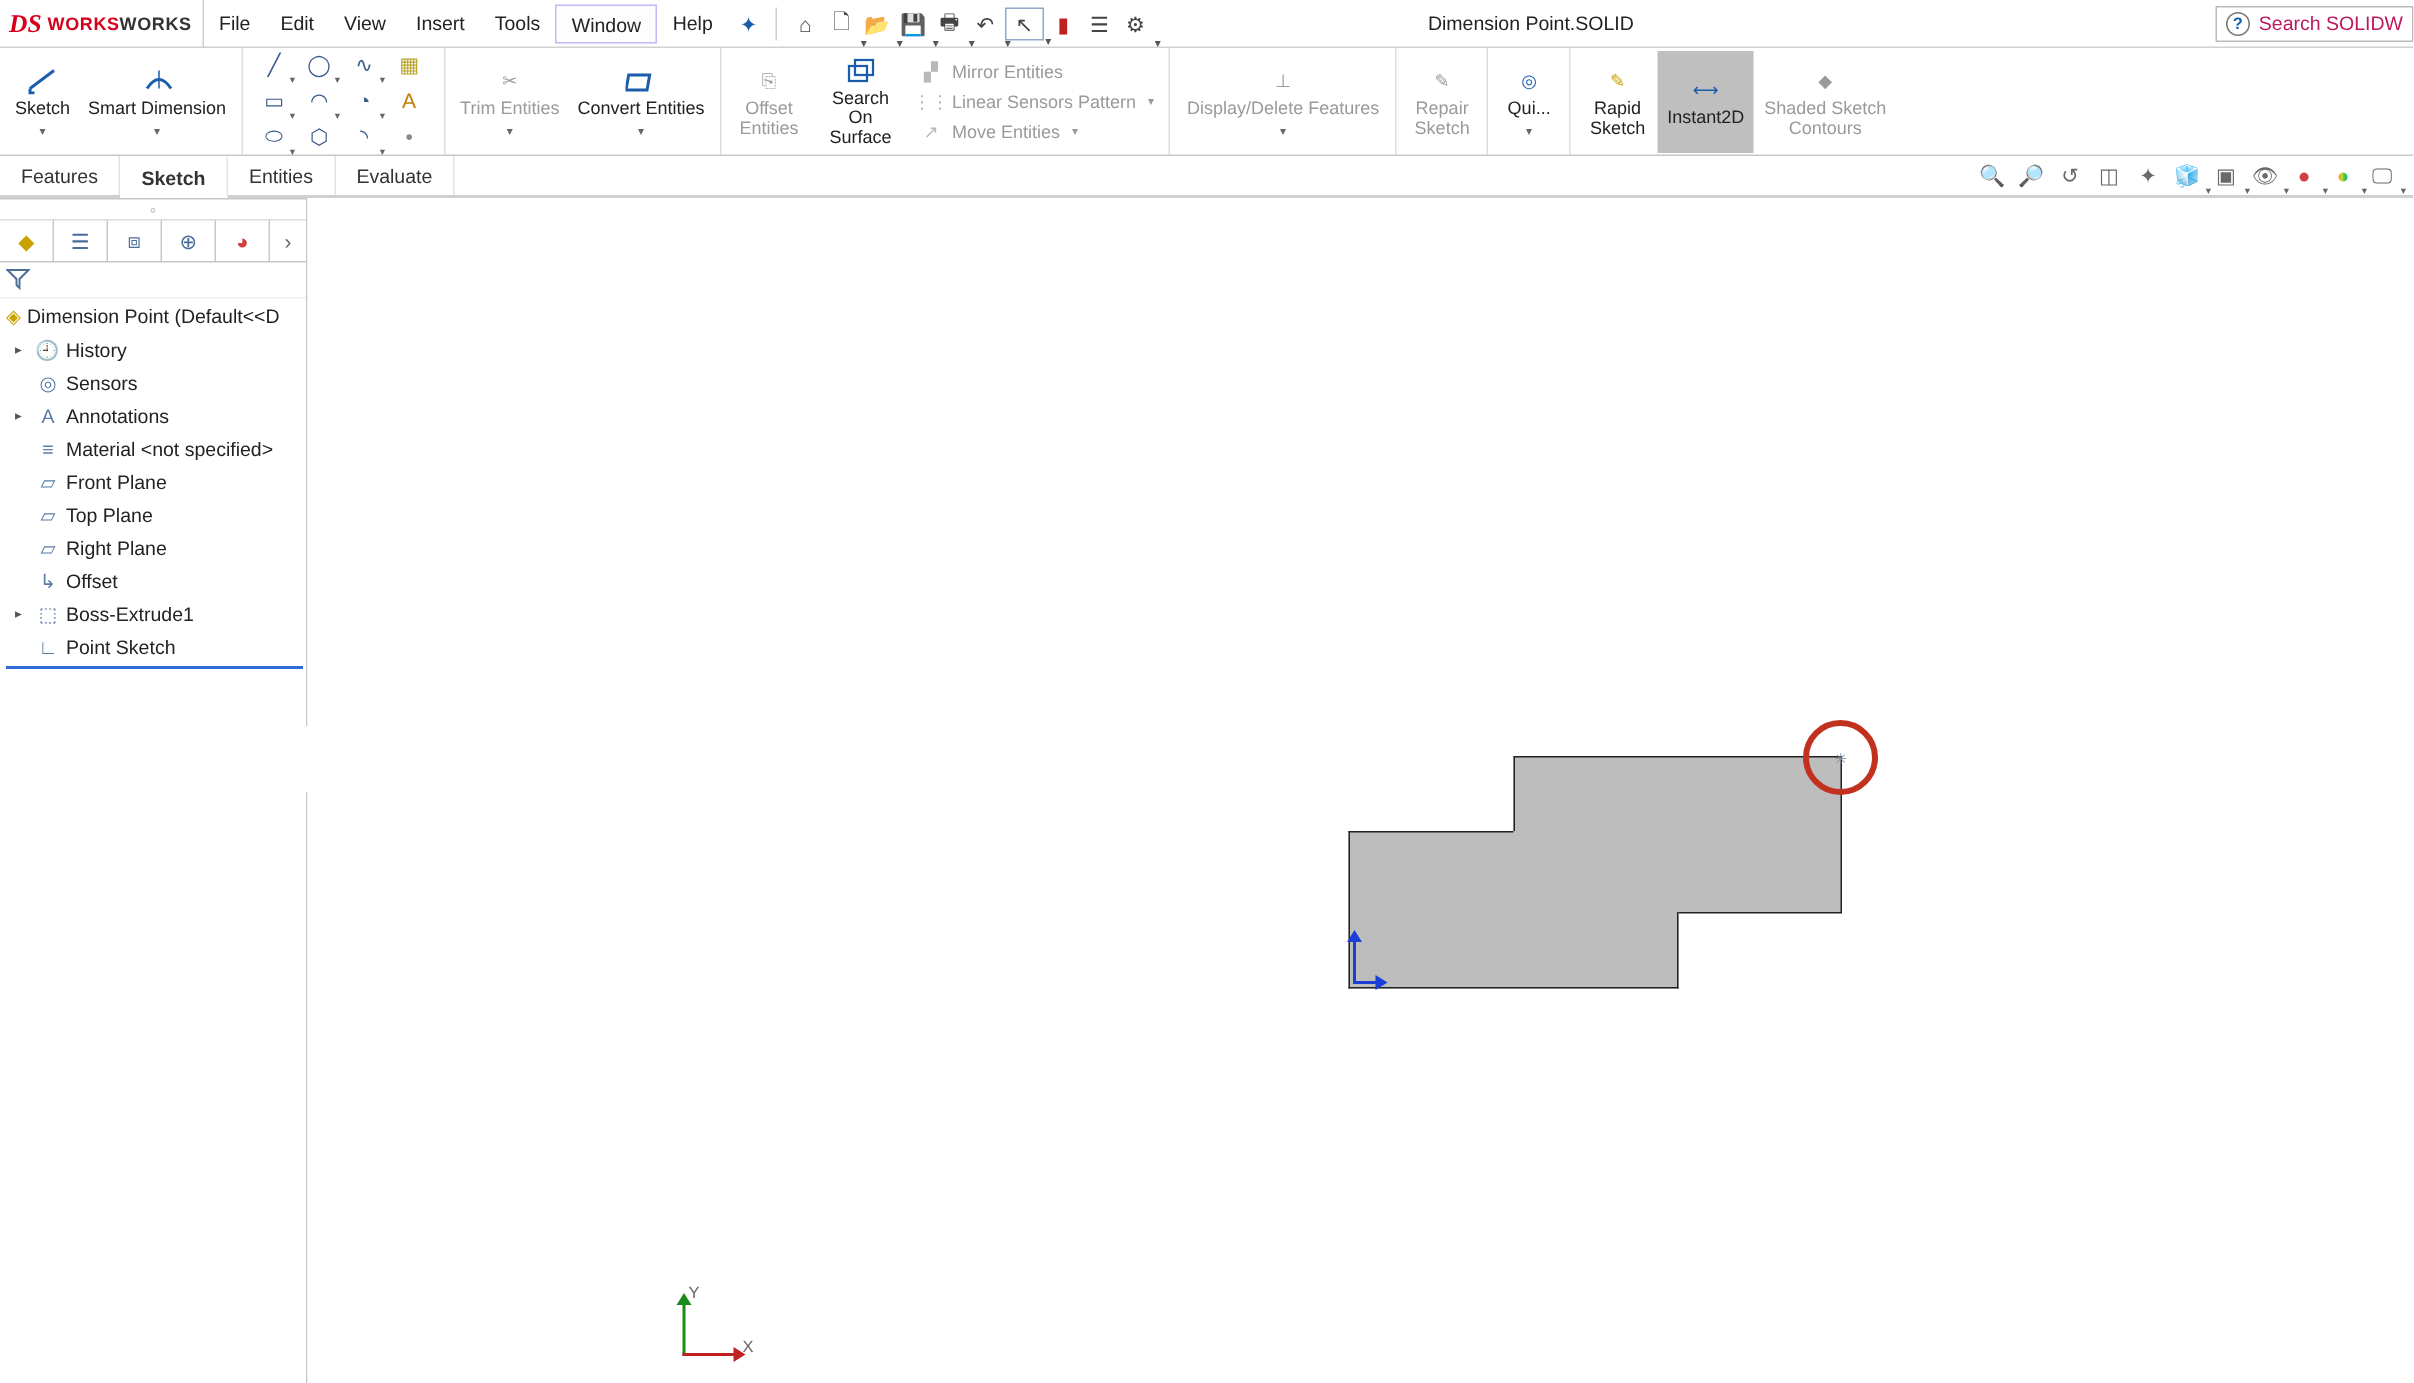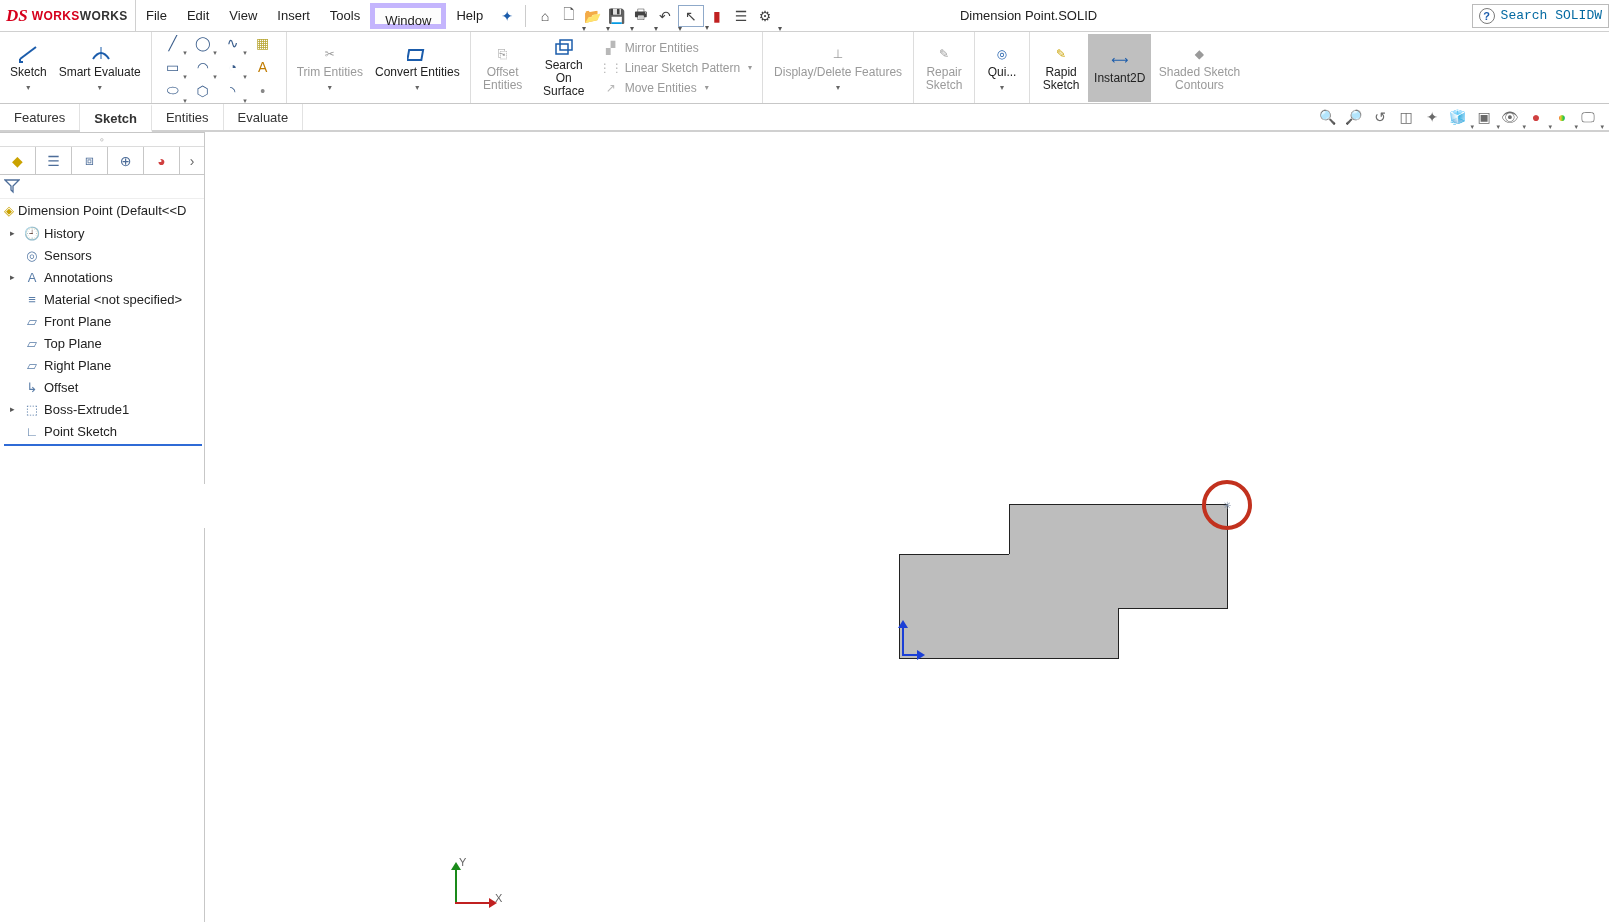--- a/index.html
+++ b/index.html
@@ -7,31 +7,31 @@
 
   
   .topbar { height: 32px; display: flex; align-items: center; border-bottom: 1px solid #d0d0d0; background: #fff; }
   .logo { display: flex; align-items: center; width: 136px; height: 32px; padding: 0 6px; border-right: 1px solid #d0d0d0; }
   .logo .ds { font-family: Georgia, serif; font-style: italic; font-weight: bold; font-size: 17px; color: #d6001c; margin-right: 4px; }
   .logo .sw { font-weight: bold; font-size: 12px; letter-spacing: 0.4px; }
   .logo .sw .red { color: #d6001c; }
   .logo .sw .dark { color: #333; }
   .menubar { display: flex; align-items: center; height: 100%; }
   .menuitem { padding: 0 10px; height: 26px; line-height: 26px; font-size: 13px; color: #222; cursor: default; }
-  .menuitem.boxed { border: 5px solid #c4b5fd; background: #fdfdfd; padding: 0 10px; }
+  .menuitem.boxed { border: 1px solid #c4b5fd; background: #fdfdfd; padding: 0 10px; }
   .pin { color: #1b5cab; font-size: 14px; padding: 0 8px; }
   .vsep { width: 1px; height: 22px; background: #ccc; margin: 0 4px; }
   .ticonrow { display: flex; align-items: center; gap: 2px; padding: 0 4px; }
   .ticon { width: 22px; height: 22px; display: flex; align-items: center; justify-content: center; font-size: 14px; color: #444; position: relative; }
   .ticon .dd { position: absolute; right: -6px; bottom: -6px; font-size: 8px; color: #555; }
   .ticon.boxed { border: 1px solid #8fa9c9; width: 26px; height: 22px; }
   .doctitle { flex: 0 0 auto; margin-left: 180px; font-size: 13px; color: #222; }
   .search { margin-left: auto; display: flex; align-items: center; border: 1px solid #bbb; height: 24px; padding: 0 6px; gap: 6px; background: #fff; }
   .search .q { color: #1b5cab; font-weight: bold; border: 1px solid #7a7a7a; border-radius: 50%; width: 16px; height: 16px; line-height: 14px; text-align: center; font-size: 11px; }
-  .search span.txt { color: #0369a1; font-size: 13px; font-family: Liberation Mono, monospace; }
+  .search span.txt { color: #be185d; font-size: 13px; }
 
   
   .ribbon { height: 72px; border-bottom: 1px solid #c7c7c7; background: #fff; display: flex; align-items: stretch; }
   .rgrp { display: flex; align-items: center; padding: 0 4px; border-right: 1px solid #ddd; }
   .rbtn { display: flex; flex-direction: column; align-items: center; justify-content: center; padding: 2px 6px; min-width: 46px; height: 68px; font-size: 12px; color: #222; text-align: center; gap: 2px; }
   .rbtn .lbl { line-height: 13px; }
   .rbtn .lbl.grey { color: #9a9a9a; }
   .rbtn .dd { font-size: 8px; color: #666; margin-top: 2px; }
   .rbtn.active { background: #bfbfbf; }
   .ricon { width: 20px; height: 20px; display: flex; align-items: center; justify-content: center; color: #1b5cab; }
@@ -151,21 +151,21 @@
       <div class="lbl">Sketch</div>
       <div class="dd">▾</div>
     </div>
     <div class="rbtn">
       <div class="ricon">
           <svg width="22" height="18">
             <path d="M3 14 Q11 2 19 14" stroke="#1b5cab" stroke-width="2" fill="none"></path>
             <path d="M11 2 L11 14" stroke="#1b5cab" stroke-width="1" fill="none"></path>
           </svg>
         </div>
-      <div class="lbl">Smart Evaluate</div>
+      <div class="lbl">Smart Dimension</div>
       <div class="dd">▾</div>
     </div>
   </div>
   <div class="rgrp">
     <div class="sketchgrid">
       <div class="sg">╱<span class="dd">▾</span></div>
       <div class="sg">◯<span class="dd">▾</span></div>
       <div class="sg">∿<span class="dd">▾</span></div>
       <div class="sg" style="color:#b8a632;">▦</div>
       <div class="sg">▭<span class="dd">▾</span></div>
@@ -208,21 +208,21 @@
         </div>
       <div class="lbl" style="width:54px">Search On Surface</div>
     </div>
     <div class="stacklist">
       <div class="stackline">
           <span class="ic">▞</span>
           <span>Mirror Entities</span>
         </div>
       <div class="stackline">
           <span class="ic">⋮⋮</span>
-          <span>Linear Sketch Pattern</span>
+          <span>Linear Sensors Pattern</span>
           <span class="dd">▾</span>
         </div>
       <div class="stackline">
           <span class="ic">↗</span>
           <span>Move Entities</span>
           <span class="dd">▾</span>
         </div>
     </div>
   </div>
   <div class="rgrp">

